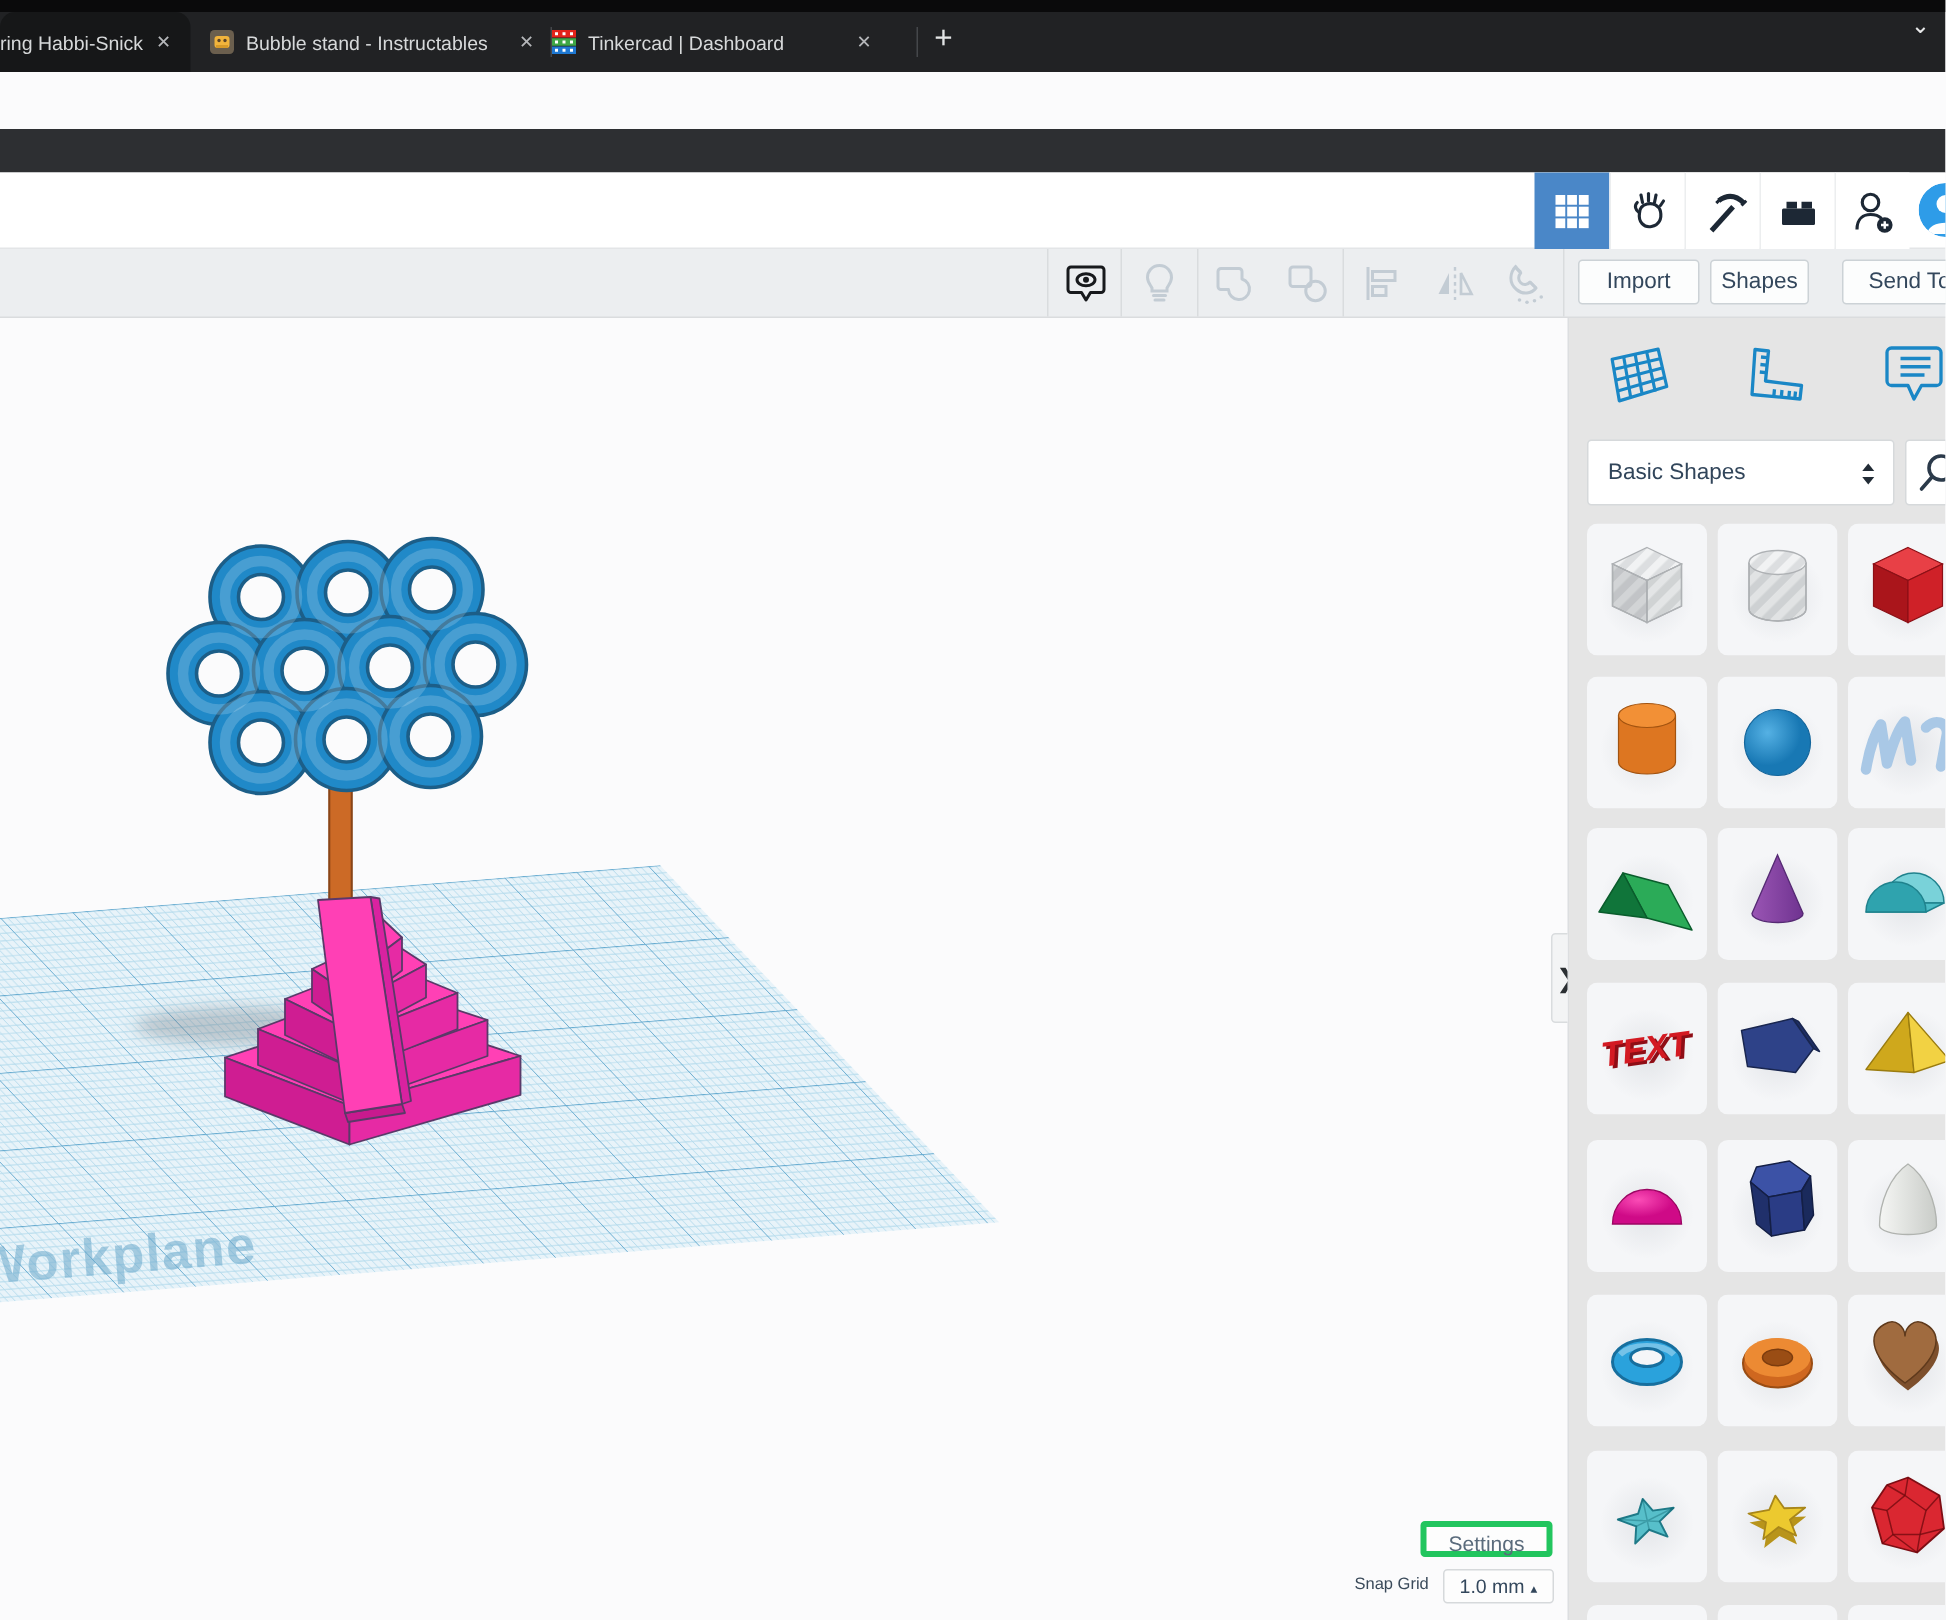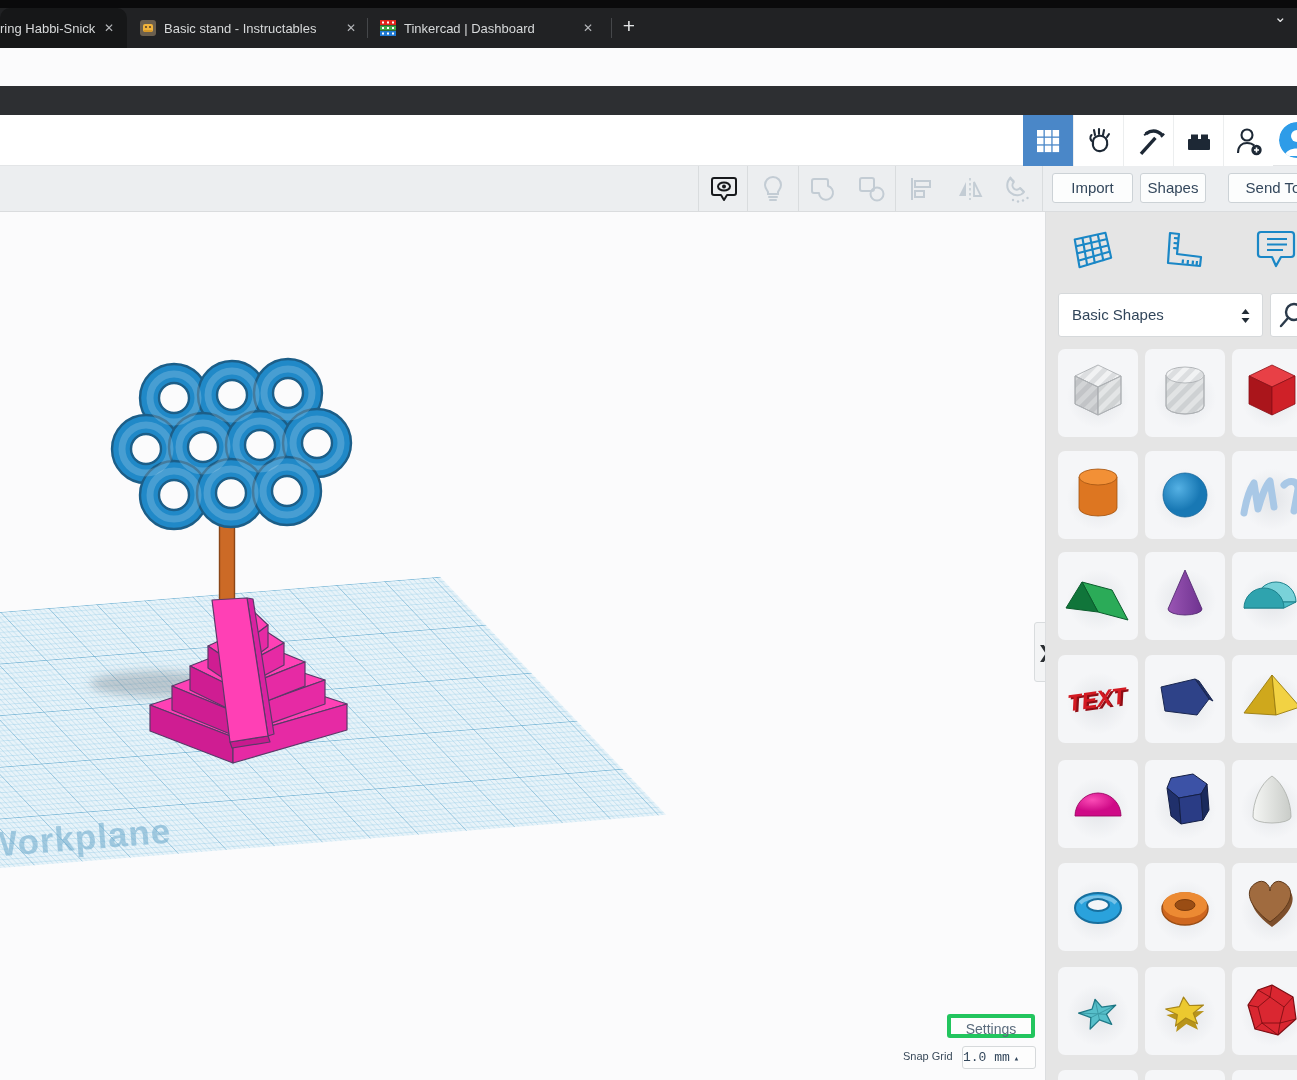--- a/index.html
+++ b/index.html
@@ -58,22 +58,22 @@
   .wplabel { position:absolute; left:-16px; top:606px; font-size:35px; font-weight:600;
     letter-spacing:1px; color:rgba(106,168,202,0.55); transform:rotate(-4.5deg); white-space:nowrap; }
   .collapse-handle { position:absolute; left:1034px; top:410px; width:21px; height:60px;
     background:#f3f4f5; border:1px solid #d9dcde; border-radius:3px; color:#2b2f33; font-size:17px;
     display:flex; align-items:center; justify-content:center; }
   .settings-btn { position:absolute; left:947px; top:802px; width:88px; height:24px; background:#fdfdfd;
     border:4px solid #22c55e; border-radius:3px; color:#5a6b7c; font-size:14px; text-align:center;
     line-height:22px; }
   .snap-label { position:absolute; left:903px; top:838px; color:#3a4a5a; font-size:11px;text-align:right; }
   .snap-dd { position:absolute; left:962px; top:834px; width:74px; height:23px; background:#fdfdfd;
-    border:1px solid #d6d9db; border-radius:3px; color:#33475c; font-size:13px; 
-    line-height:21px;font-family:Liberation Mono, monospace; }
+    border:1px solid #d6d9db; border-radius:3px; color:#33475c; font-size:13px; text-align:center;
+    line-height:21px; }
   .snap-dd .arr { font-size:9px; margin-left:4px; }
 
   
   .sidebar { position:absolute; left:1046px; top:212px; width:251px; height:868px; background:#e5e5e5;
     overflow:hidden; }
   .panelicon { position:absolute; top:14px; width:46px; height:48px; display:flex; align-items:center;
     justify-content:center; }
   .cat-select { position:absolute; left:12px; top:81px; width:205px; height:44px; background:#fff;
     border:1px solid #d6d9db; border-radius:3px; color:#31455a; font-size:15px; line-height:42px;
     padding-left:13px; }
@@ -98,26 +98,26 @@
     </div>
 
     <div class="tab" style="left:130px;width:236px;padding-left:10px;">
       <svg class="favicon" viewBox="0 0 16 16">
         <rect x="0" y="0" width="16" height="16" rx="3" fill="#6b5f4e"></rect>
         <rect x="3" y="4" width="10" height="8" rx="2" fill="#f2b43c"></rect>
         <circle cx="6" cy="7" r="1.1" fill="#5a4428"></circle>
           <circle cx="10" cy="7" r="1.1" fill="#5a4428"></circle>
         <rect x="4" y="10" width="8" height="2" fill="#d89a28"></rect>
       </svg>
-      <span class="title" style="width:178px;">Basic stand - Instructables</span>
+      <span class="title" style="width:178px;">Bubble stand - Instructables</span>
       <span class="tab-close">✕</span>
     </div>
     <div class="tab-sep" style="left:367px;"></div>
 
-    <div class="tab" style="left:370px;width:240px;padding-left:10px;align-items:center;">
+    <div class="tab" style="left:358px;width:240px;padding-left:10px;align-items:center;">
       <svg class="favicon" viewBox="0 0 16 16">
         <rect x="0" y="0" width="16" height="5" fill="#e2231a"></rect>
         <rect x="0" y="5.5" width="16" height="5" fill="#3ea746"></rect>
         <rect x="0" y="11" width="16" height="5" fill="#1e78d2"></rect>
         <g fill="#ffffff">
           <rect x="2" y="1.5" width="2" height="2"></rect>
             <rect x="7" y="1.5" width="2" height="2"></rect>
             <rect x="12" y="1.5" width="2" height="2"></rect>
           <rect x="2" y="7" width="2" height="2"></rect>
             <rect x="7" y="7" width="2" height="2"></rect>

